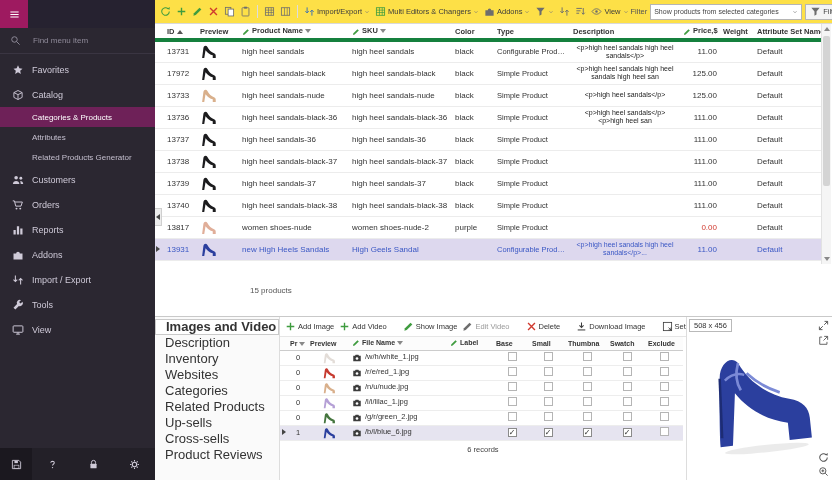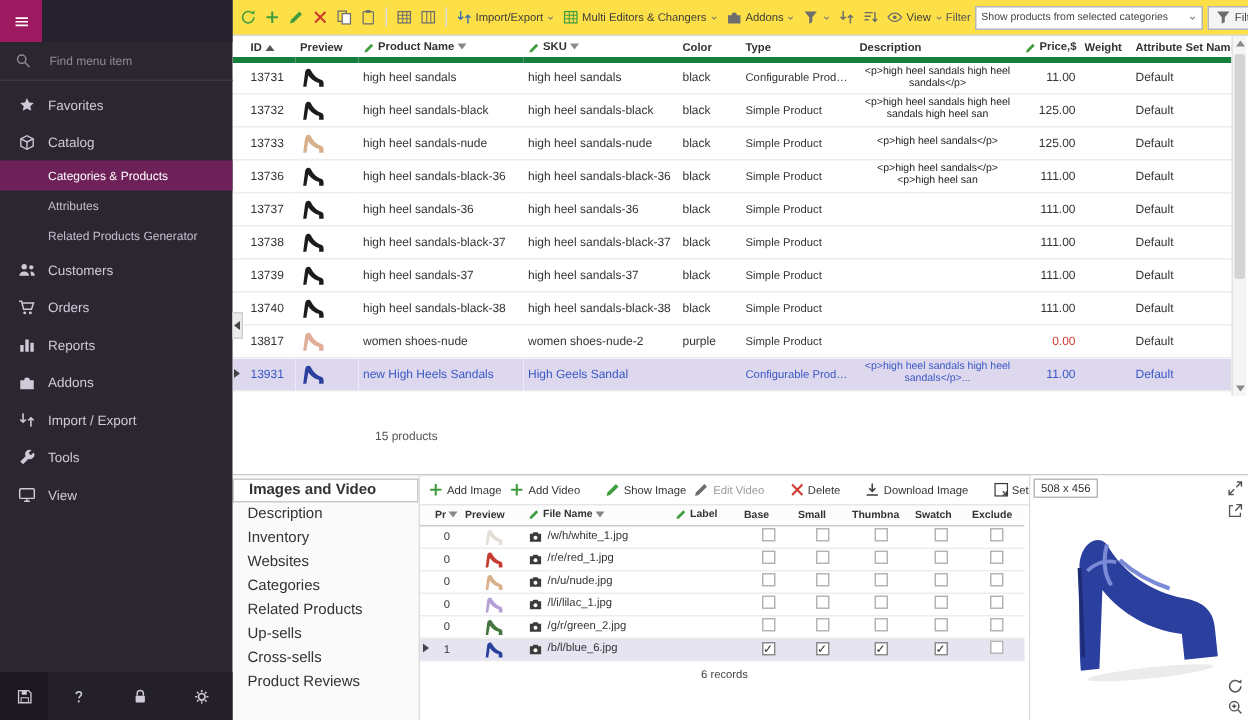--- a/index.html
+++ b/index.html
@@ -66,21 +66,21 @@
   .tri-right{display:inline-block;width:0;height:0;border-top:3px solid transparent;border-bottom:3px solid transparent;border-left:4px solid #444}
   .vsb{width:10px;flex:none;background:#f5f5f5;border-left:1px solid #e2e2e2;position:relative}
   .vsb-up{position:absolute;top:3px;left:2px;width:0;height:0;border-left:3px solid transparent;border-right:3px solid transparent;border-bottom:4px solid #888}
   .vsb-down{position:absolute;bottom:3px;left:2px;width:0;height:0;border-left:3px solid transparent;border-right:3px solid transparent;border-top:4px solid #888}
   .vsb-thumb{position:absolute;left:1px;right:1px;top:12px;height:150px;background:#d4d4d4;border-radius:2px}
   .grid-footer{height:52px;flex:none;display:flex;align-items:center;padding-left:95px;color:#555;font-size:8px}
 
   
   .bottom{height:164px;flex:none;display:flex;border-top:1px solid #c9c9c9;background:#fff}
   .tabs{width:125px;flex:none;border-right:1px solid #ddd;background:#fafafa;padding-top:2px}
-  .tab{height:16px;line-height:16px;padding:0 10px;font-size:10px;color:#333;cursor:pointer;white-space:nowrap;overflow:hidden}
+  .tab{height:16px;line-height:16px;padding:0 10px;font-size:13px;color:#333;cursor:pointer;white-space:nowrap;overflow:hidden}
   .tab.selected{background:#fff;border:1px solid #c9c9c9;font-weight:bold;line-height:14px}
   .img-panel{flex:1;display:flex;flex-direction:column;border-right:1px solid #ddd;min-width:0;overflow:hidden}
   .img-toolbar{height:20px;flex:none;display:flex;align-items:center;gap:5px;padding:0 5px;font-size:7.5px;color:#333;border-bottom:1px solid #e6e6e6;white-space:nowrap;overflow:hidden}
   .img-btn{display:flex;align-items:center;gap:2px;cursor:pointer}
   .img-btn.disabled{color:#9a9a9a}
   table.imgs{border-collapse:collapse;table-layout:fixed;width:403px;flex:none}
   .imgs th{height:13px;font-size:7px;font-weight:bold;color:#333;border-bottom:1px solid #ccc;padding:0 2px;text-align:left;white-space:nowrap;overflow:hidden;background:#fcfcfc}
   .imgs td{height:15px;font-size:7.5px;border-bottom:1px solid #ededed;padding:0 2px;white-space:nowrap;overflow:hidden;color:#333}
   .imgs tr.sel td{background:#e6e4f0}
   .ctr{text-align:center}
@@ -505,21 +505,21 @@
               <td>high heel sandals</td>
               <td>black</td>
               <td class="type">Configurable Product</td>
               <td class="desc">&lt;p&gt;high heel sandals high heel sandals&lt;/p&gt;</td>
               <td class="price">11.00</td>
               <td></td>
               <td>Default</td>
             </tr>
             <tr>
               <td class="ind"></td>
-              <td>13732</td>
+              <td>17972</td>
               <td><svg class="ic shoe-sm" style="color: rgb(28, 28, 30);">
                   <use href="#i-shoe"></use>
                 </svg></td>
               <td>high heel sandals-black</td>
               <td>high heel sandals-black</td>
               <td>black</td>
               <td class="type">Simple Product</td>
               <td class="desc">&lt;p&gt;high heel sandals high heel sandals high heel san</td>
               <td class="price">125.00</td>
               <td></td>

